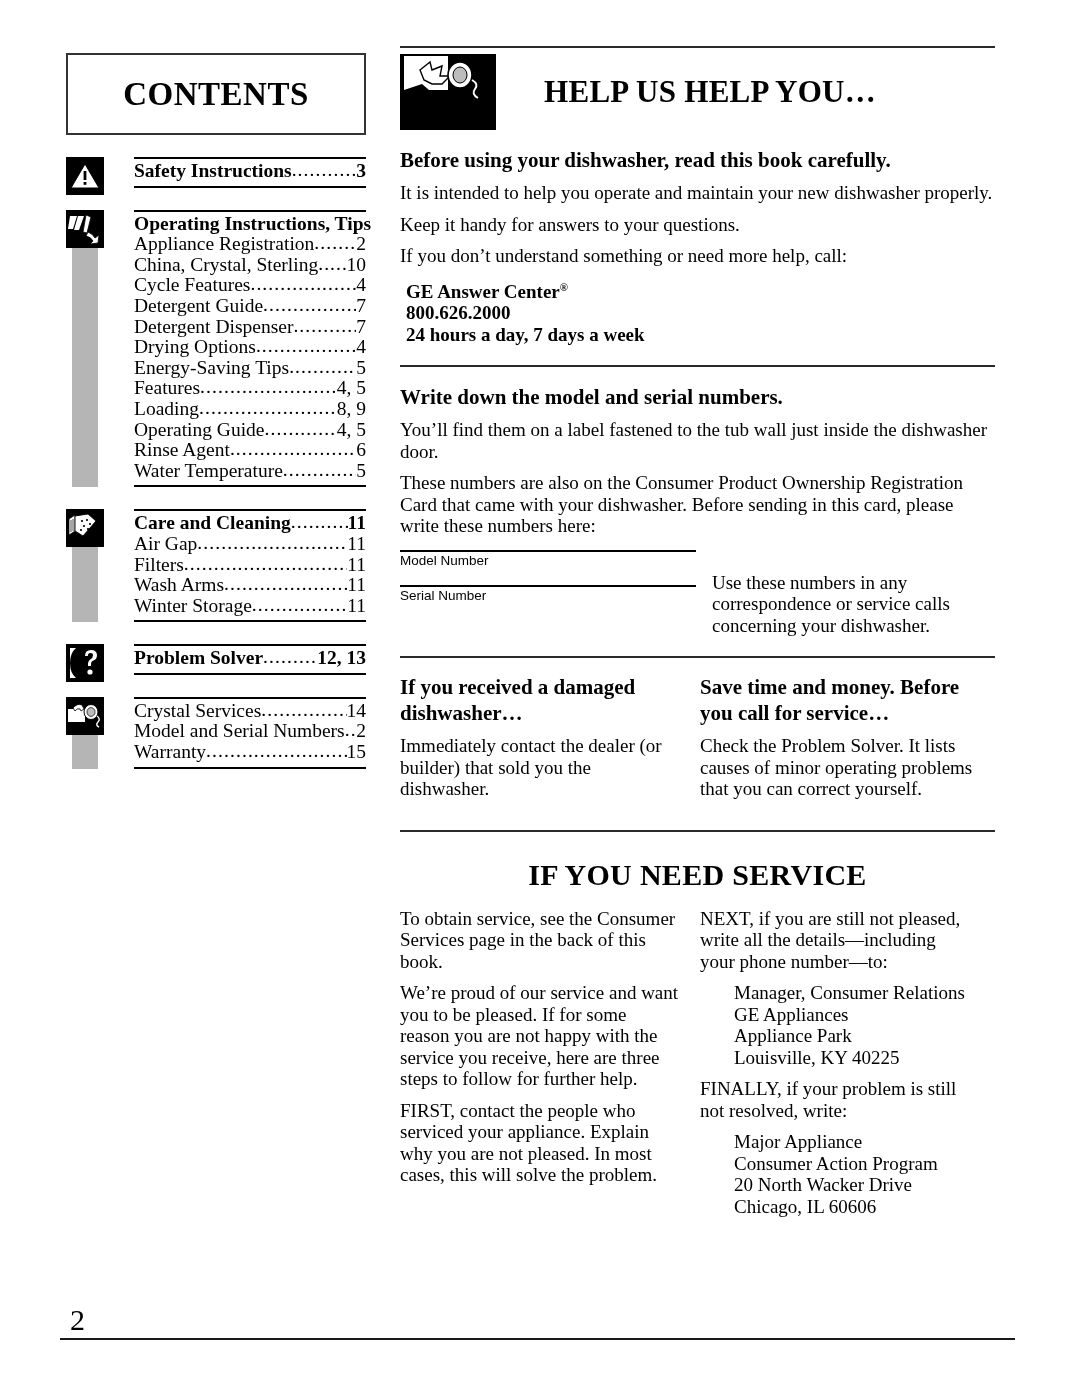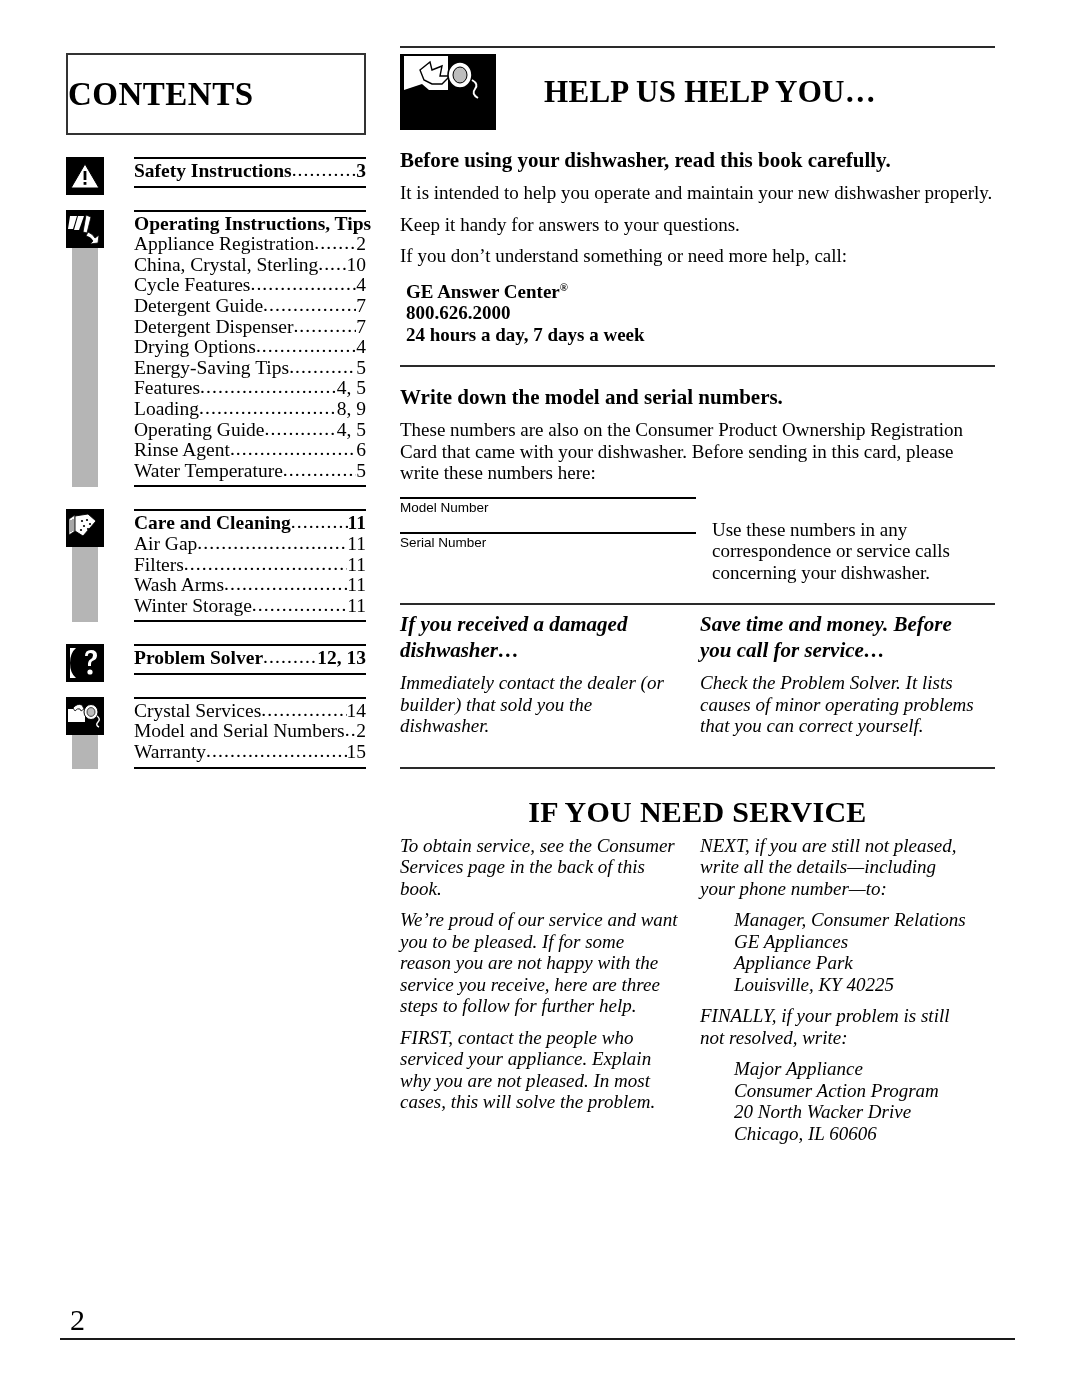--- a/index.html
+++ b/index.html
@@ -22,21 +22,21 @@
     left: 66px;
     top: 53px;
     width: 300px;
   }
 
   #contents-box {
     border: 2px solid #333;
     height: 82px;
     display: flex;
     align-items: center;
-    justify-content: flex-start;
+    justify-content: center;
     box-sizing: border-box;
   }
   #contents-title {
     font-size: 33px;
     font-weight: bold;
     letter-spacing: 0.5px;
   }
 
   .toc-group {
     position: relative;
@@ -176,22 +176,21 @@
   #numbers-note {
     font-size: 19px;
     line-height: 21.5px;
     padding-left: 16px;
     padding-top: 22px;
   }
 
   
   .two-col {
     display: flex;
-    margin-top: 6px;
-    font-style: italic;
+    margin-top: 16px;
   }
   .col-a { width: 300px; flex: 0 0 auto; padding-right: 20px; box-sizing: border-box; }
   .col-b { width: 275px; flex: 0 0 auto; }
   h3.subhead {
     font-size: 21px;
     font-weight: bold;
     line-height: 26px;
     margin: 0 0 9px 0;
   }
 
@@ -451,20 +450,21 @@
 
   <div class="answer-block">
     <div><span>GE Answer Center</span><sup>®</sup></div>
     <div>800.626.2000</div>
     <div>24 hours a day, 7 days a week</div>
   </div>
 
   <div class="sep"></div>
 
   <h2 class="sec-head">Write down the model and serial numbers.</h2>
+  <p class="body">You’ll find them on a label fastened to the tub wall just inside the dishwasher door.</p>
   <p class="body">These numbers are also on the Consumer Product Ownership Registration Card that came with your dishwasher. Before sending in this card, please write these numbers here:</p>
 
   <div id="numbers-area">
     <div id="fill-lines">
       <div class="fill-line"></div>
       <div class="fill-label">Model Number</div>
       <div class="fill-line"></div>
       <div class="fill-label">Serial Number</div>
     </div>
     <div id="numbers-note">Use these numbers in any correspondence or service calls concerning your dishwasher.</div>

